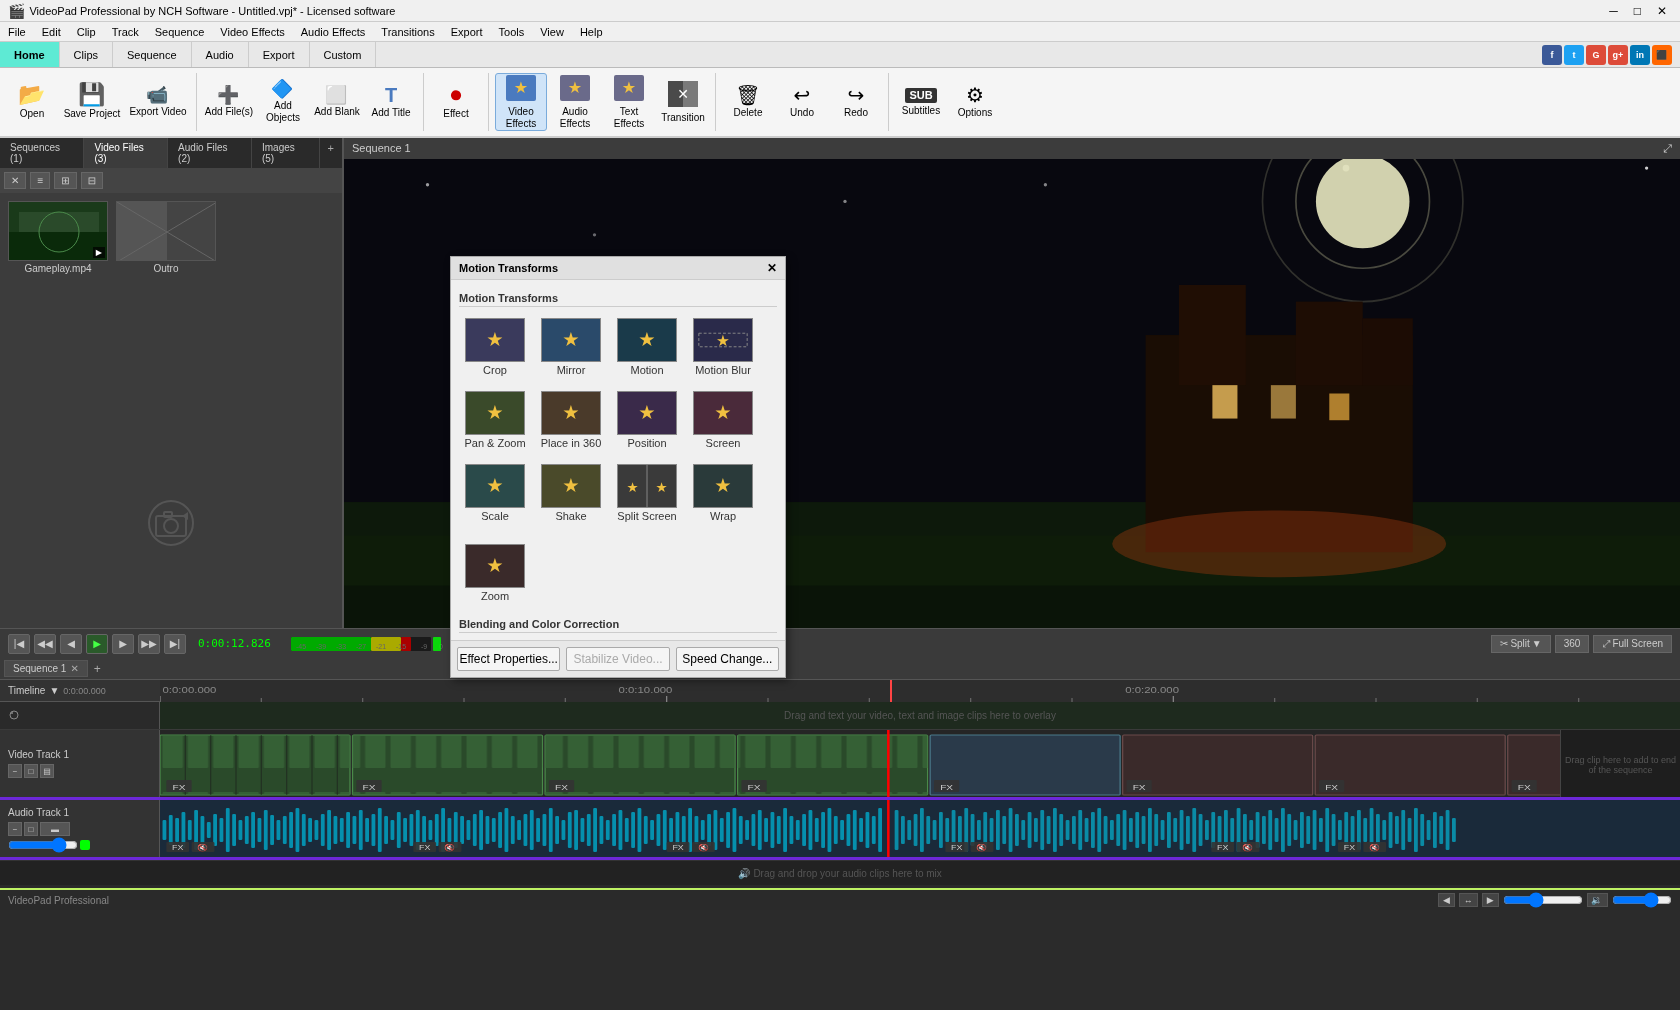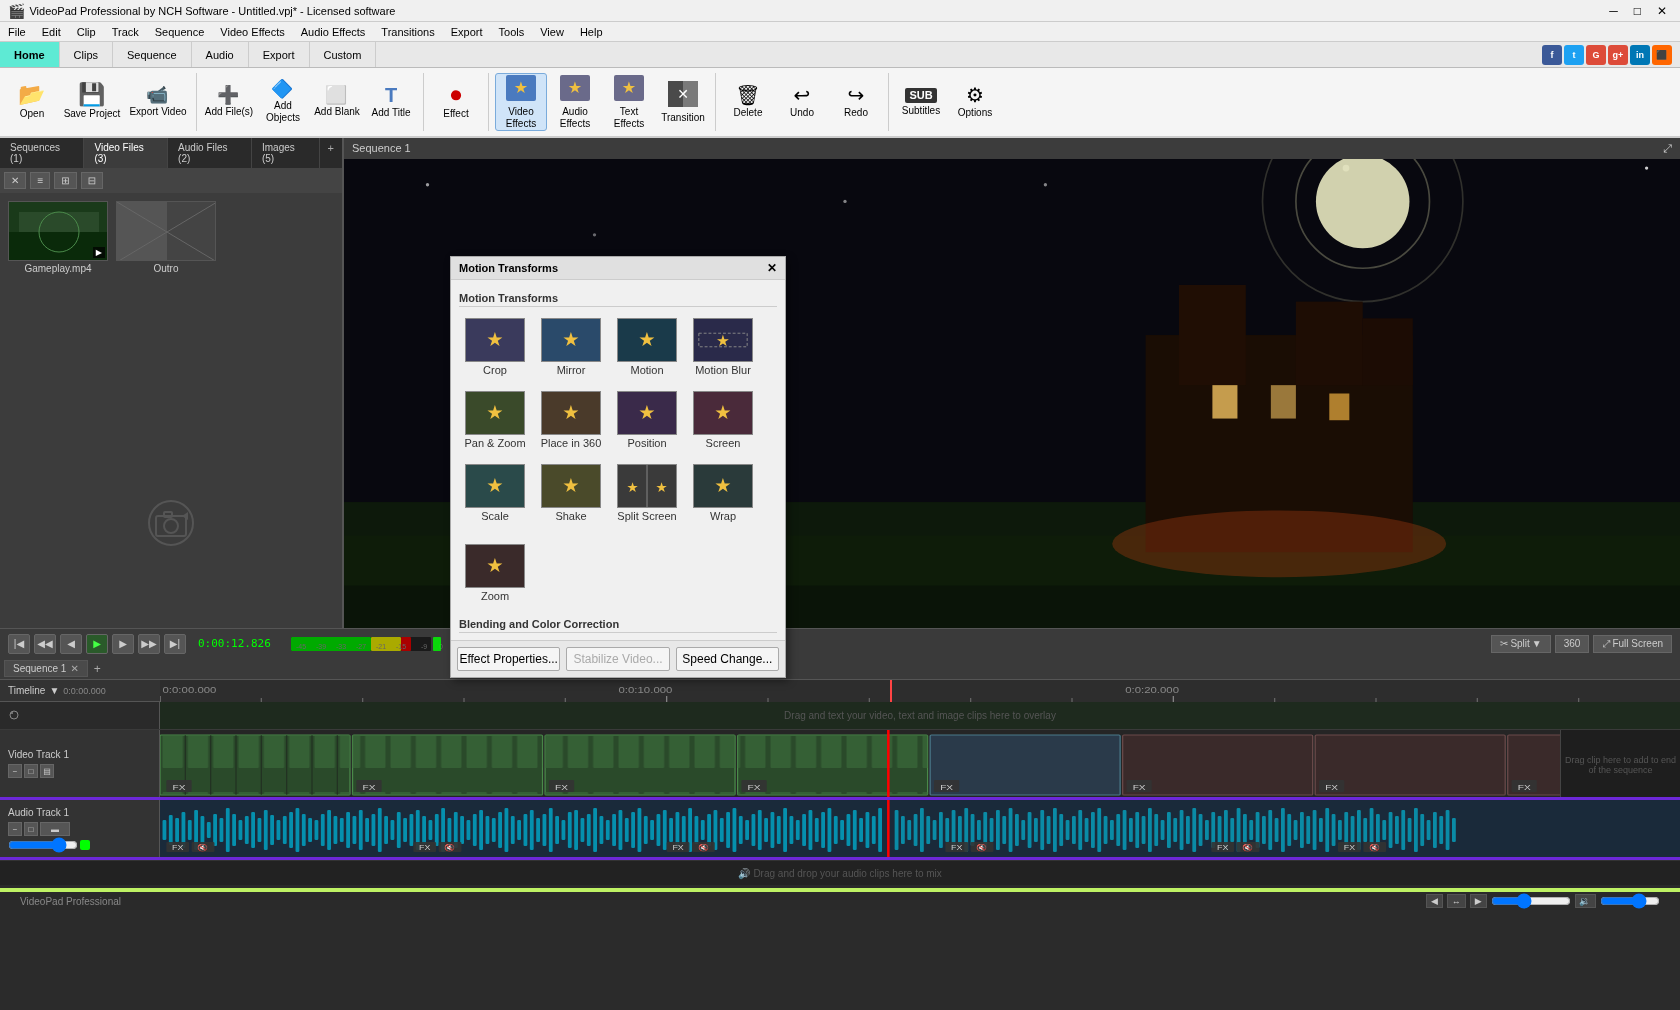--- a/index.html
+++ b/index.html
@@ -103,21 +103,21 @@
     #timeline-header { background: #333; height: 22px; display: flex; align-items: center; border-bottom: 1px solid #555; }
     #timeline-label-col { width: 160px; padding: 0 8px; font-size: 10px; color: #ccc; display: flex; align-items: center; gap: 4px; }
     #timeline-tracks { flex: 1; overflow-y: auto; }
     .track-row { display: flex; height: 70px; border-bottom: 3px solid #6d28d9; }
     .track-label { width: 160px; background: #333; display: flex; flex-direction: column; justify-content: center; padding: 4px 8px; border-right: 1px solid #555; }
     .track-label-text { font-size: 10px; color: #ccc; }
     .track-controls { display: flex; gap: 2px; margin-top: 4px; }
     .track-ctrl-btn { background: #555; border: 1px solid #666; color: #ccc; width: 14px; height: 14px; font-size: 8px; display: flex; align-items: center; justify-content: center; cursor: pointer; }
     .track-content { flex: 1; position: relative; background: #252525; overflow: hidden; }
     .drag-hint { display: flex; align-items: center; justify-content: center; height: 25px; font-size: 10px; color: #555; background: #222; border-top: 1px solid #333; }
-    #status-bar { background: #2a2a2a; height: 22px; display: flex; align-items: center; padding: 0 20px; border-top: 4px solid #bef264; }
+    #status-bar { background: #2a2a2a; height: 22px; display: flex; align-items: center; padding: 0 8px; border-top: 2px solid #bef264; }
     .status-text { font-size: 10px; color: #888; }
 
     
     .thumb-gameplay { background: linear-gradient(135deg, #1a3a1a 0%, #2d5a2d 50%, #1a4a1a 100%); }
     .thumb-intro { background: linear-gradient(45deg, #cc00cc, #00cccc, #cccc00, #00cccc); }
     .thumb-outro { background: #666; }
   </style>
 </head>
 <body>
 

